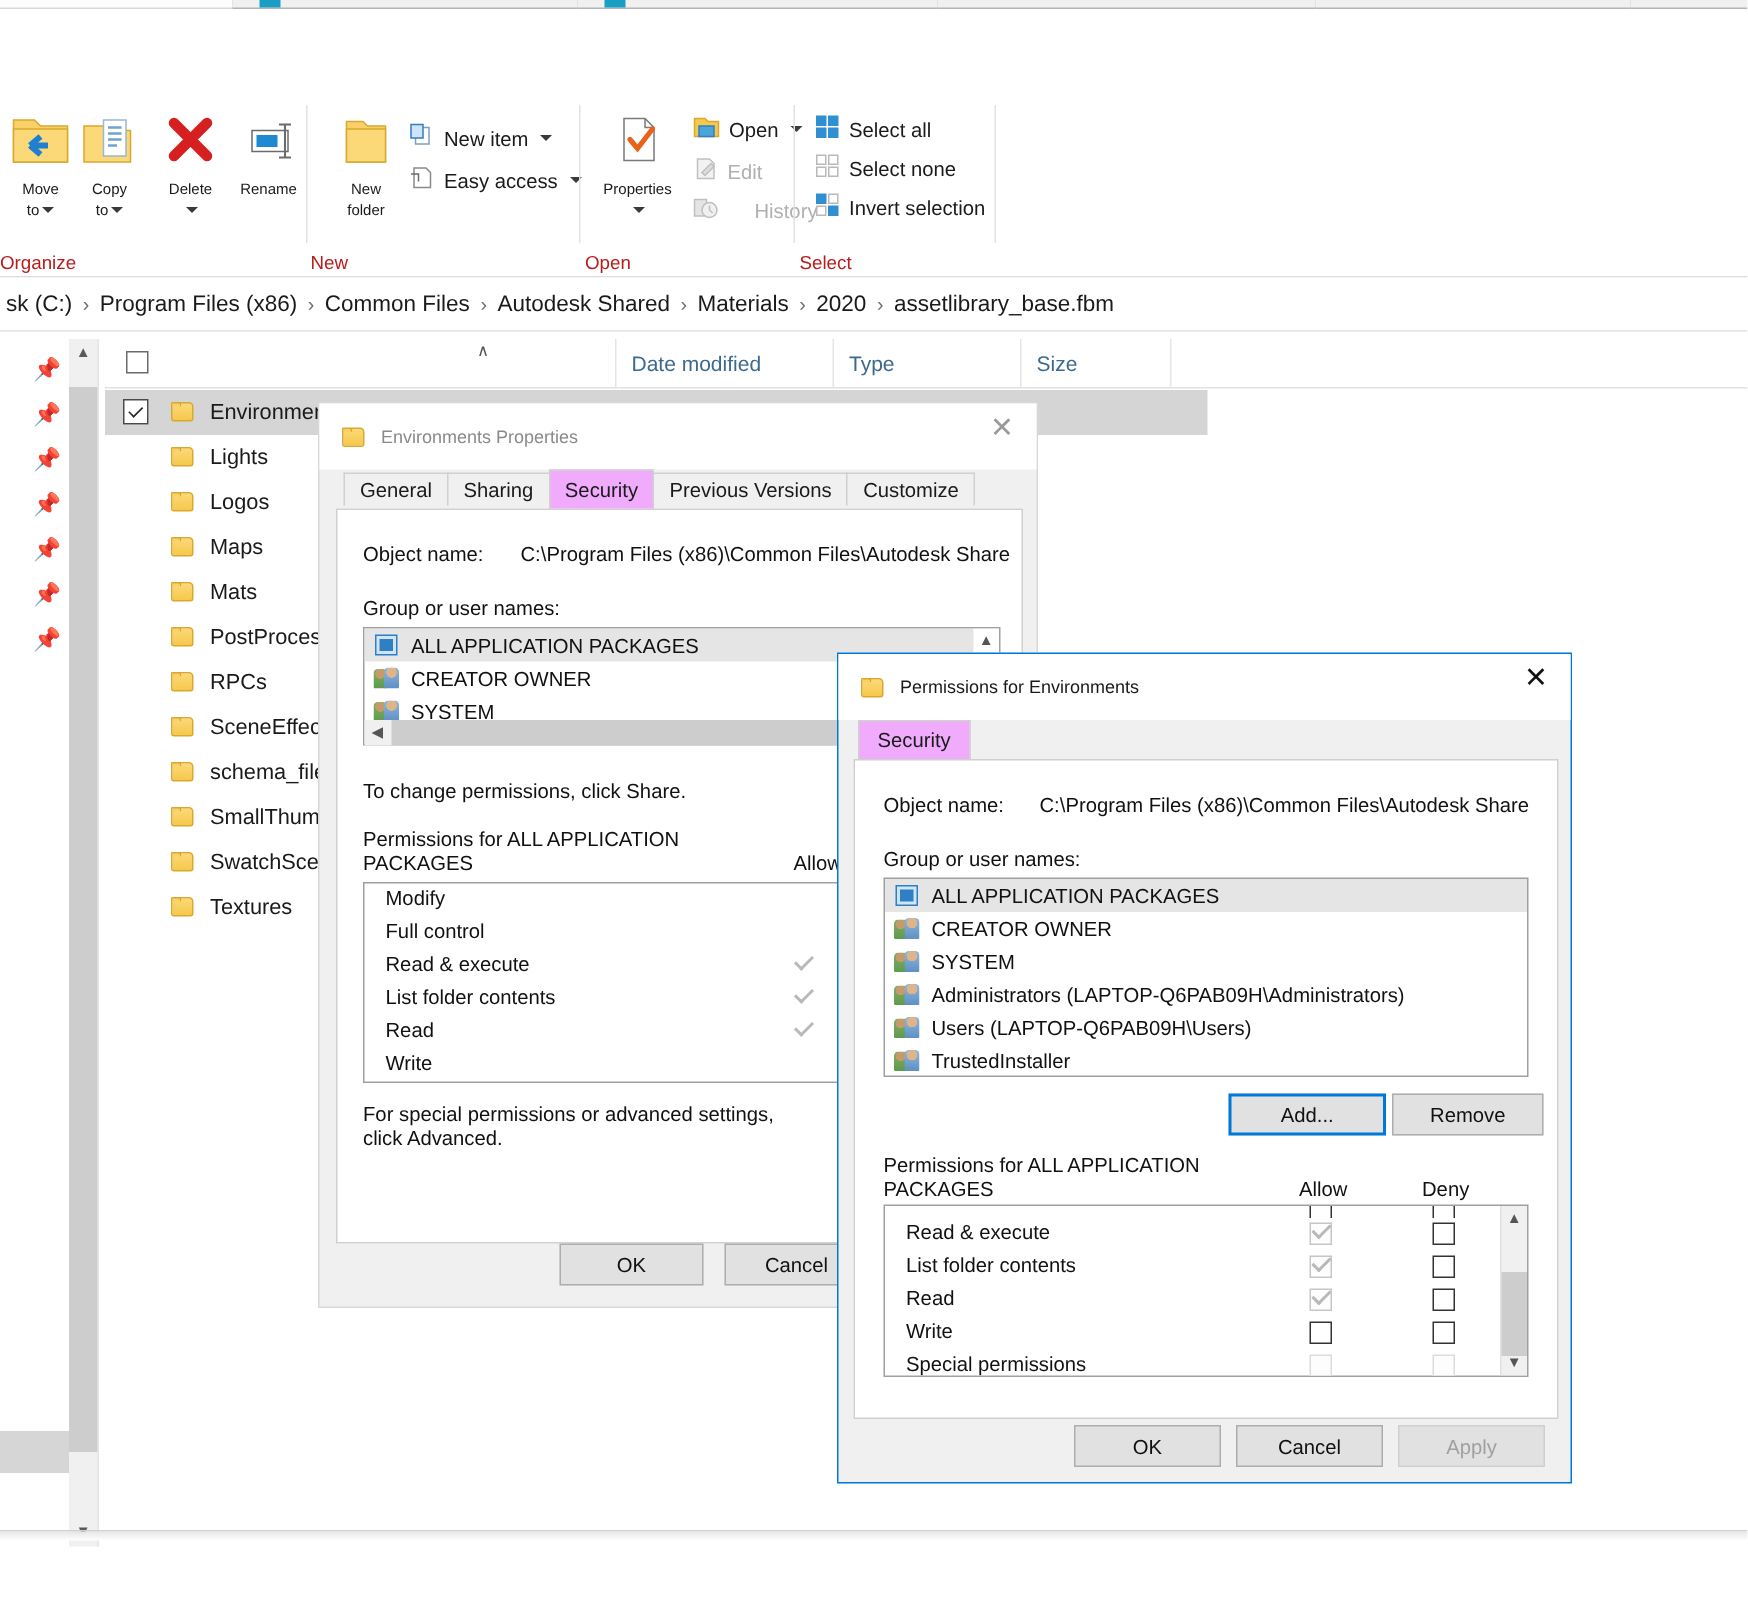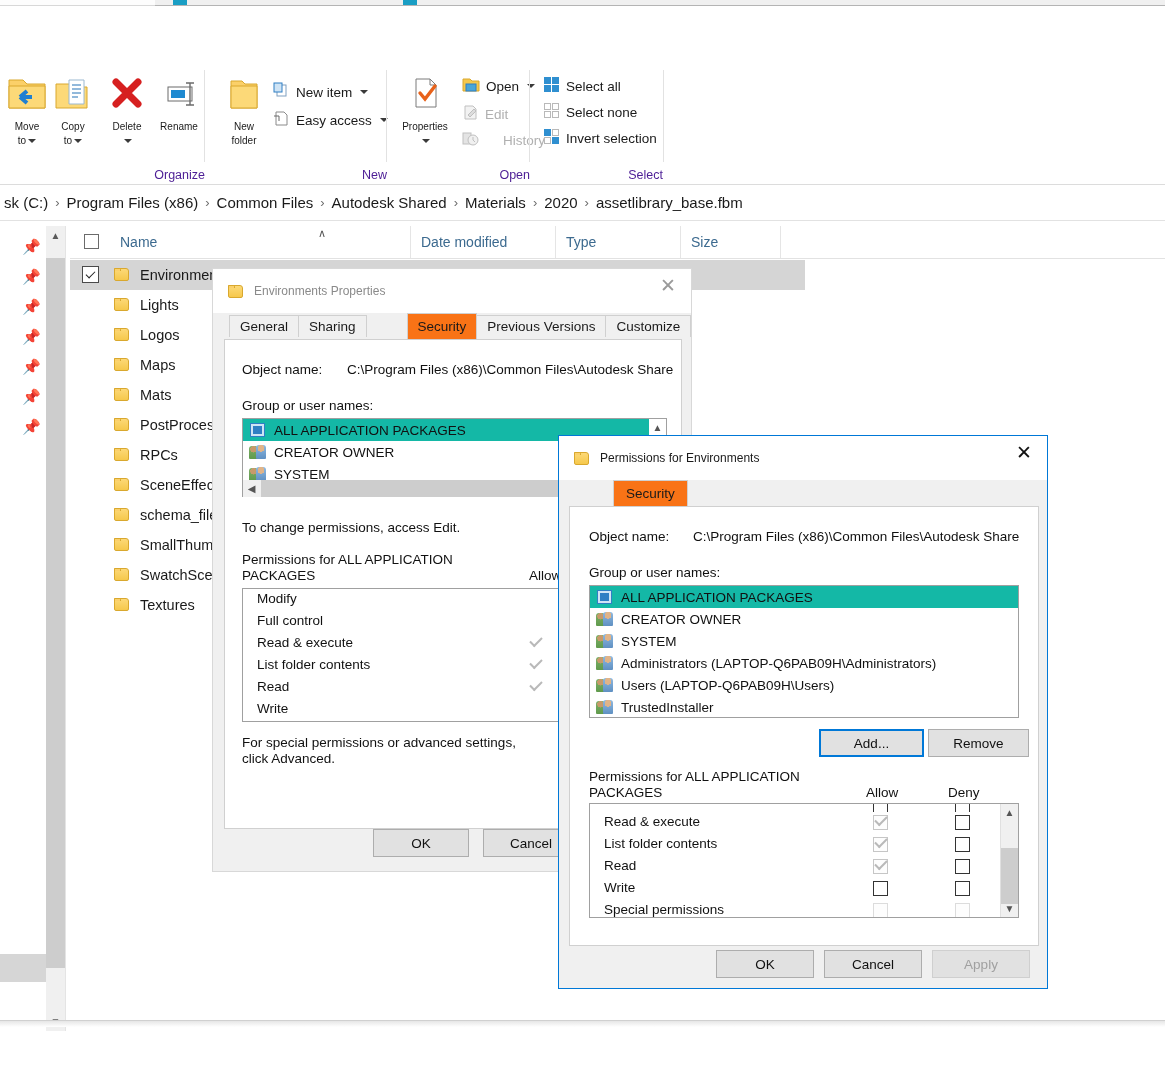--- a/index.html
+++ b/index.html
@@ -31,21 +31,21 @@
   }
 
   
   .ribbon {
     position: absolute; left: 0; top: 6px; width: 1165px; height: 178px;
     background: #ffffff; border-bottom: 1px solid #dcdcdc;
   }
   .rgroup { position: absolute; top: 60px; height: 118px; }
   .rgroup .glabel {
     position: absolute; bottom: 2px; left: 0; width: 100%;
-    text-align: right; font-size: 12.5px; color: #4c1d95;
+    text-align: left; font-size: 12.5px; color: #b91c1c;
   }
   .rgroup .gsep {
     position: absolute; right: 0; top: 4px; bottom: 22px; width: 1px; background: #e2e2e2;
   }
   .bigbtn {
     position: absolute; top: 8px; width: 54px; text-align: center;
     font-size: 10px; color: #1a1a1a; line-height: 14px; cursor: default;
   }
   .bigbtn .bicon { height: 42px; display: block; margin: 0 auto 4px auto; position: relative; }
   .bigbtn .btxt { display: block; }
@@ -153,31 +153,31 @@
   }
   .closeX.dark { color:#111; }
 
   .tabs { position: absolute; display: flex; align-items: center; height: 26px; }
   .tab {
     font-size: 13.5px; color: #1a1a1a; padding: 4px 10px 4px 10px;
     background: #f0f0f0; border: 1px solid #d0d0d0; border-bottom: none;
     margin-right: -1px; cursor: default; height: 22px; box-sizing: border-box;
     line-height: 14px;
   }
-  .tab.active { background: #f97316; height: 26px; padding-top: 6px; position: relative; z-index: 2; margin-left: 41px;}
+  .tab.active { background: #f0abfc; height: 26px; padding-top: 6px; position: relative; z-index: 2;}
 
   .panel { position:absolute; background:#ffffff; border:1px solid #d0d0d0; box-sizing:border-box; }
 
   .lbl { position:absolute; font-size:13.5px; color:#111; line-height:16px; }
   .listbox {
     position:absolute; background:#fff; border:1px solid #a0a0a0; box-sizing:border-box;
     overflow:hidden;
   }
   .lrow { height:22px; display:flex; align-items:center; font-size:13.5px; color:#111; padding-left:6px; }
-  .lrow.sel { background:#14b8a6; }
+  .lrow.sel { background:#e5e5e5; }
   .ugicon { width:18px; height:15px; margin-right:7px; position:relative; flex: 0 0 auto;}
   .ugicon.pkg:before{
     content:""; position:absolute; left:1px; top:0; width:15px; height:14px;
     background:#cfe4f5; border:1.5px solid #2f7fc4; box-sizing:border-box;
   }
   .ugicon.pkg:after{
     content:""; position:absolute; left:4px; top:3px; width:9px; height:8px;
     background:#2f7fc4;
   }
   .ugicon.usr:before{
@@ -436,23 +436,20 @@
     <span class="crumbsep">›</span>
     <span class="crumb">Materials</span>
     <span class="crumbsep">›</span>
     <span class="crumb">2020</span>
     <span class="crumbsep">›</span>
     <span class="crumb">assetlibrary_base.fbm</span>
   </div>
 
   <div class="colhead">
     <div class="hdrcheck"></div>
-    <div class="colcell nb" style="left:40px;width:305px;">
-      <span>Name</span>
-    </div>
     <div class="sortmark">∧</div>
     <div class="colcell" style="left:340px;width:145px;">
       <span>Date modified</span>
     </div>
     <div class="colcell" style="left:485px;width:125px;">
       <span>Type</span>
     </div>
     <div class="colcell" style="left:610px;width:100px;">
       <span>Size</span>
     </div>
@@ -566,21 +563,21 @@
           <span class="ugicon usr"></span>
           <span>Administrators (LAPTOP-Q6PAB09H\Administrato</span>
         </div>
         <div class="updn" style="right:0; top:0;">▲</div>
       </div>
       <div class="hscroll" style="left:18px; top:140px; width:423px;">
         <div class="ha" style="left:0;">◀</div>
         <div class="ht" style="left:18px; width:380px;"></div>
       </div>
 
-      <div class="lbl" style="left:17px; top:180px;">To change permissions, access Edit.</div>
+      <div class="lbl" style="left:17px; top:180px;">To change permissions, click Share.</div>
       <div class="btn focus" style="left:338px; top:170px; width:108px; height:28px;"></div>
 
       <div class="lbl" style="left:17px; top:212px;">Permissions for ALL APPLICATION</div>
       <div class="lbl" style="left:17px; top:228px;">PACKAGES</div>
       <div class="lbl" style="left:304px; top:228px;">Allow</div>
 
       <div class="permtable" style="left:17px; top:248px; width:425px; height:134px;">
         <div class="prow">
             <span class="pname">Modify</span>
           </div>

